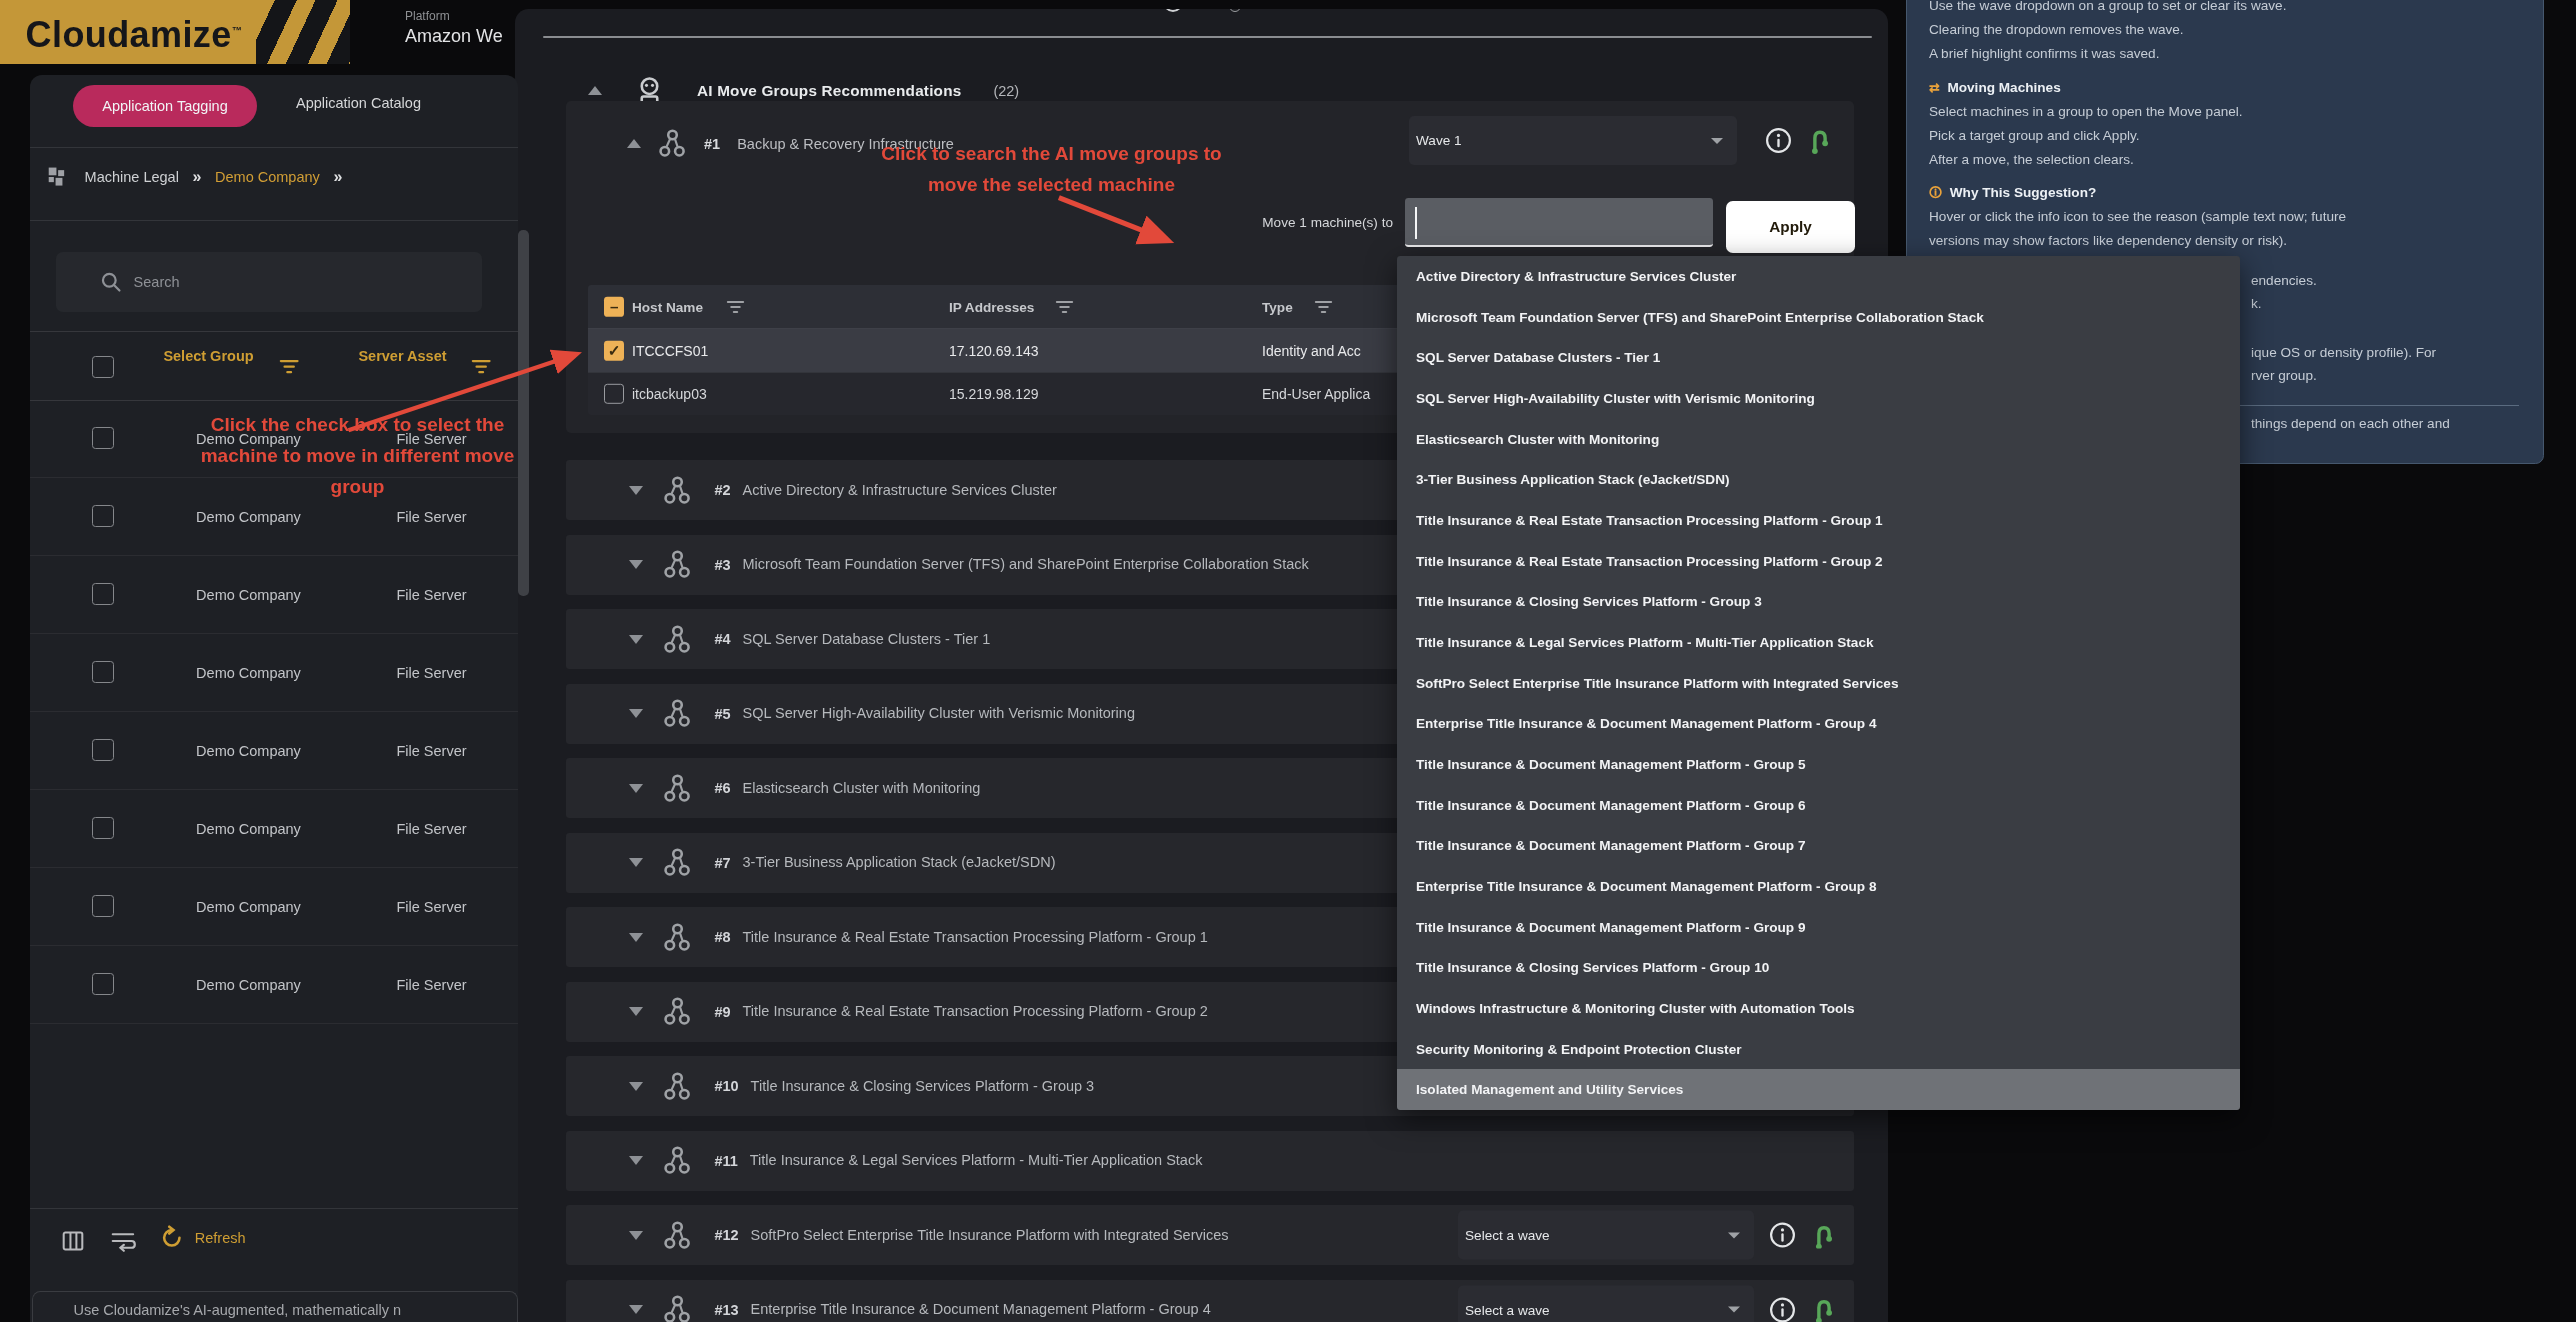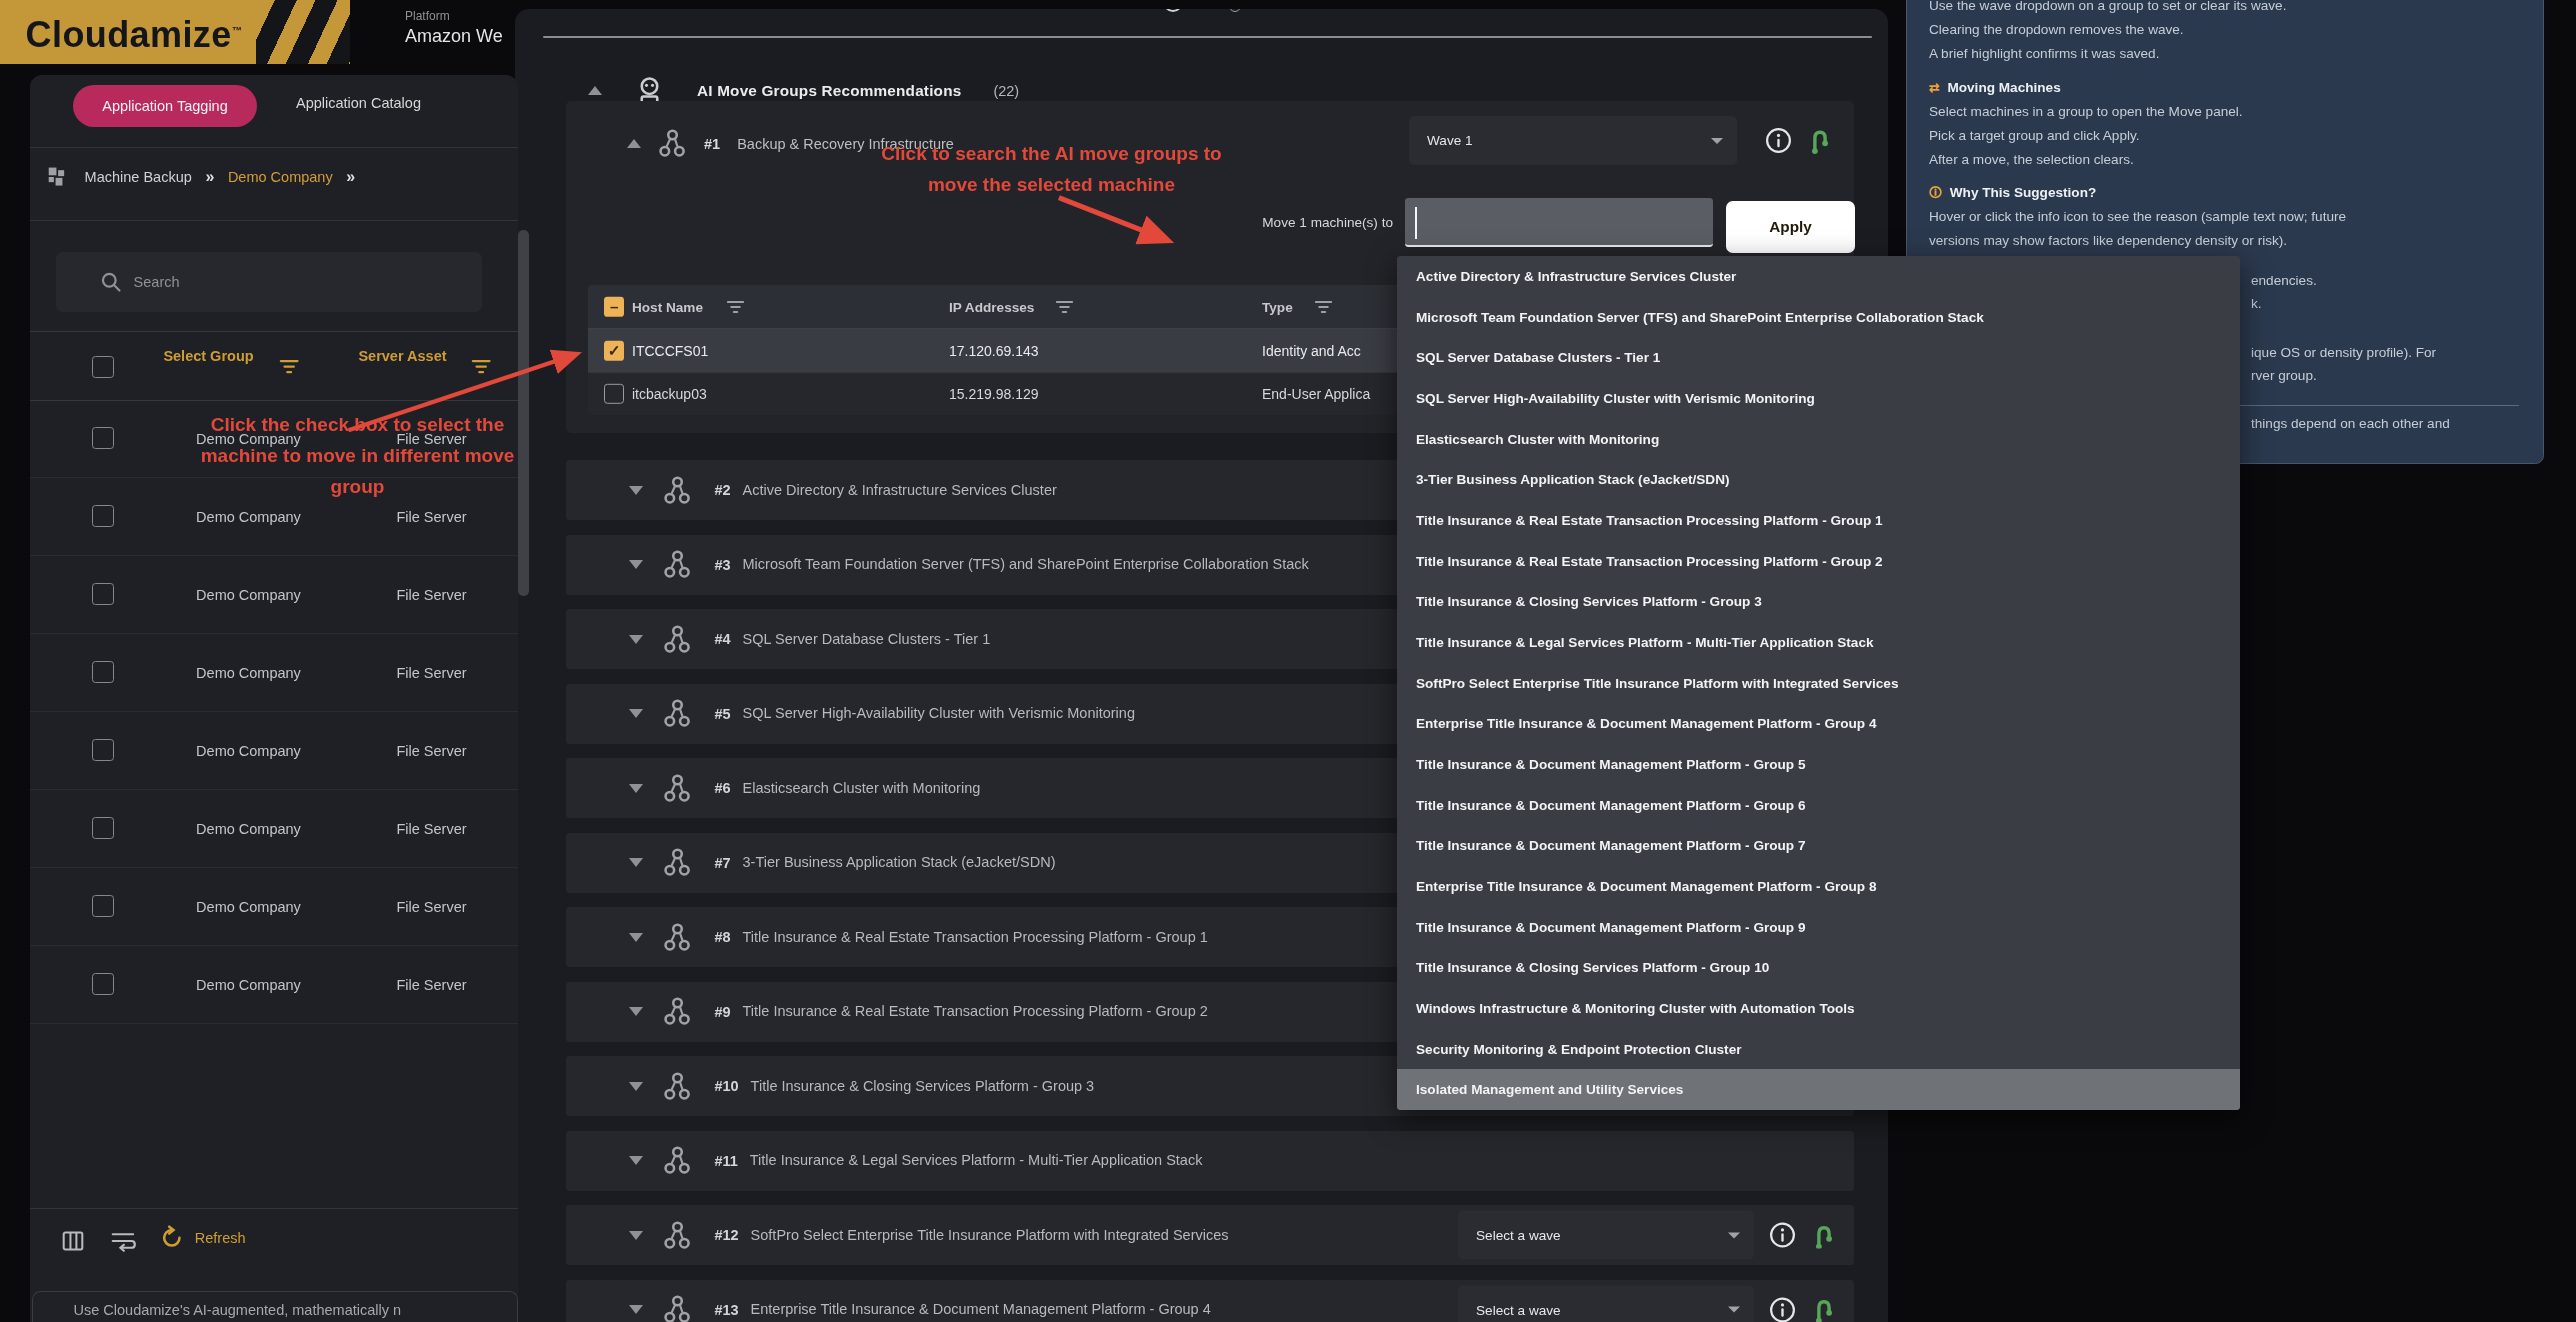--- a/index.html
+++ b/index.html
@@ -35,21 +35,21 @@
   .section-title { font-size:15.3px; font-weight:bold; color:#e9ebed; letter-spacing:0.2px; }
   .section-count { font-size:14.5px; color:#b4b6ba; }
 
   
   .exp-card { position:absolute; left:566px; top:101px; width:1288px; height:332px; background:#232429; border-radius:5.1px; }
   .g1-header { position:absolute; left:61px; top:27px; display:flex; align-items:center; gap:17px; }
   .g1-num { font-size:14.5px; font-weight:bold; color:#d8dadd; }
   .g1-title { font-size:14.5px; color:#bcbec2; }
 
   .wave-select { position:absolute; background:#2b2c32; border-radius:5.1px; height:49px; display:flex; align-items:center; }
-  .wave-select .lbl { margin-left:18px; font-size:13.6px; color:#e6e8ea; }
+  .wave-select .lbl { margin-left:7px; font-size:13.6px; color:#e6e8ea; }
   .caret { position:absolute; right:13.6px; top:50%; margin-top:-2.6px; width:0; height:0;
     border-left:6px solid transparent; border-right:6px solid transparent; border-top:6.8px solid #9fa2a6; }
   .g1-select { left:843px; top:15.3px; width:328px; }
 
   .icon-info { width:27px; height:27px; }
   .icon-route { width:24px; height:25.6px; }
   .g1-info { position:absolute; left:1199px; top:25.6px; }
   .g1-route { position:absolute; left:1242px; top:27px; }
 
   .move-label { position:absolute; left:588px; top:114px; width:239px; text-align:right; font-size:13.6px; color:#d5d7da; }
@@ -520,21 +520,21 @@
   <button class="tab-catalog">Application Catalog</button>
   <div class="sb-div1"></div>
 
   <div class="crumb">
     <svg width="24" height="24" viewBox="0 0 28 28">
       <rect x="2" y="3" width="9" height="9" fill="#9fa1a6"></rect>
         <rect x="13" y="6" width="7" height="7" fill="#9fa1a6"></rect>
       <rect x="10" y="15" width="8" height="9" fill="#9fa1a6"></rect>
         <rect x="2" y="14" width="6" height="6" fill="#9fa1a6"></rect>
     </svg>
-    <span class="crumb-root">Machine Backup</span>
+    <span class="crumb-root">Machine Legal</span>
     <span class="crumb-sep">»</span>
     <span class="crumb-cur">Demo Company</span>
     <span class="crumb-sep">»</span>
   </div>
   <div class="sb-div2"></div>
 
   <div class="search-box">
     <svg style="position:absolute;left:44px;top:19px" width="22" height="22" viewBox="0 0 26 26">
       <circle cx="11" cy="11" r="7.5" fill="none" stroke="#8e9196" stroke-width="2.6"></circle>
       <line x1="16.5" y1="16.5" x2="23" y2="23" stroke="#8e9196" stroke-width="2.6" stroke-linecap="round"></line>

